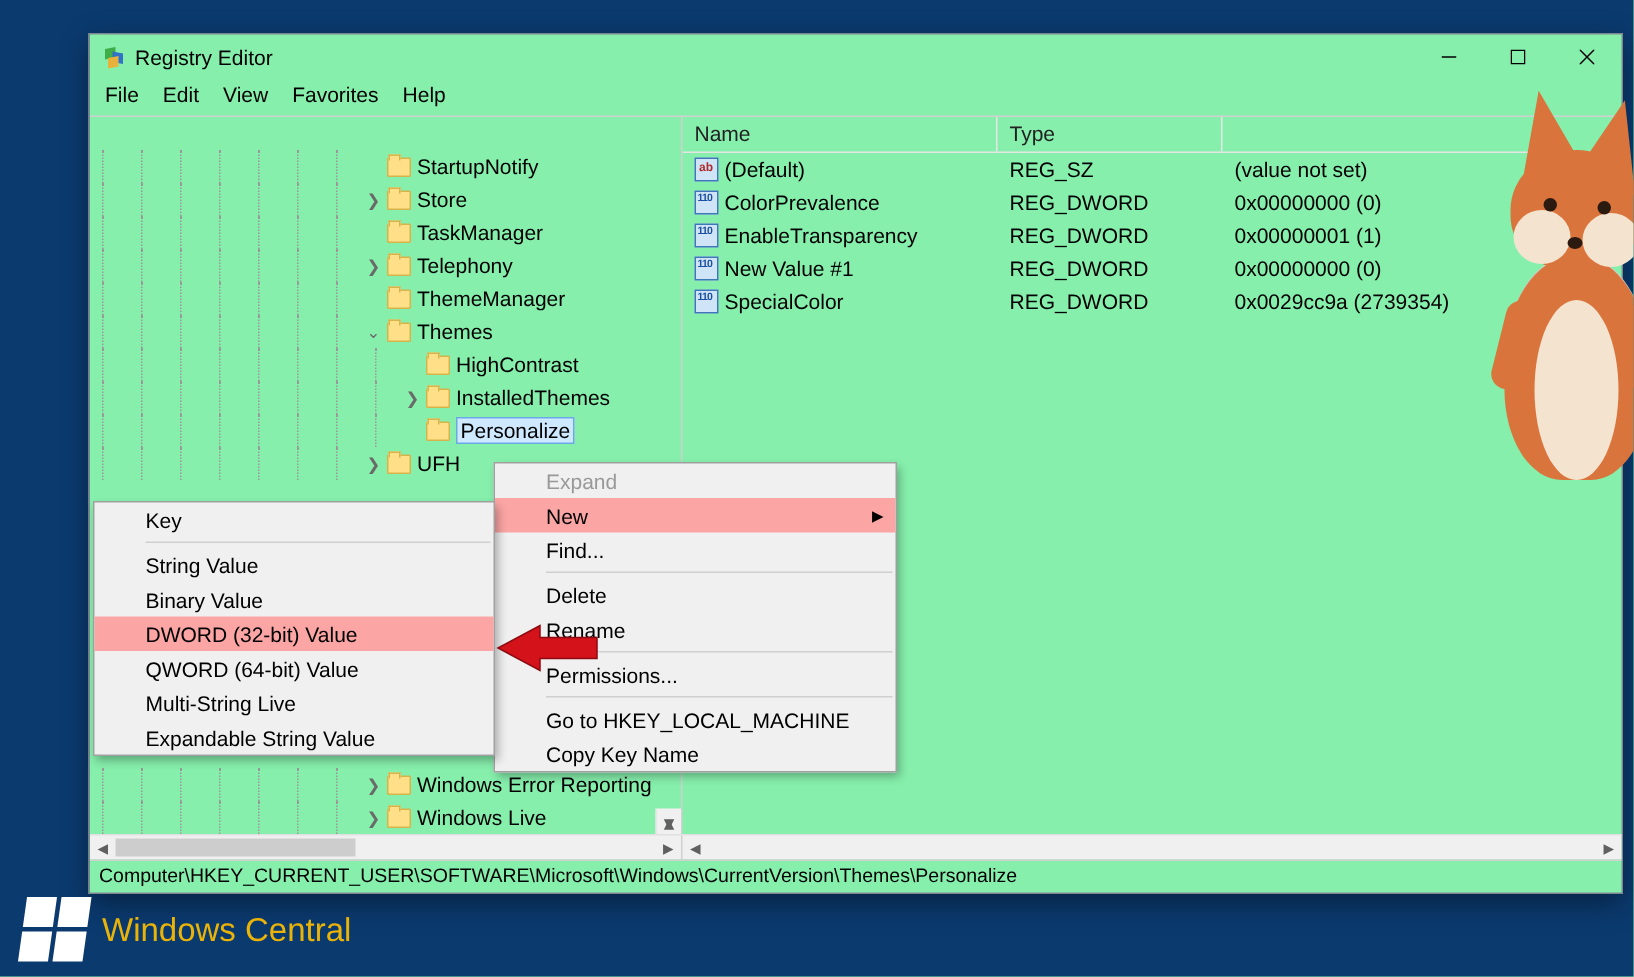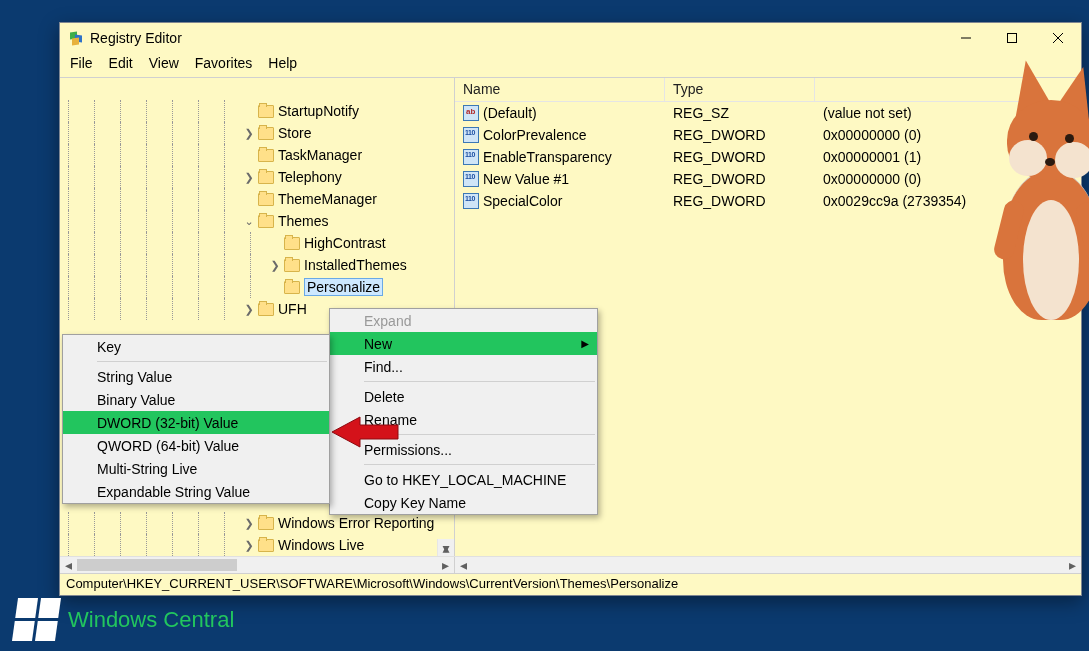--- a/index.html
+++ b/index.html
@@ -1,21 +1,21 @@
 <!DOCTYPE html>
 <html><head>
 <meta charset="utf-8">
 <style>
 * { margin: 0; padding: 0; box-sizing: border-box; font-family: "Segoe UI", Tahoma, sans-serif; font-size: 14px; }
 body { background: #0b3a6f; overflow: hidden; position: relative; width: 1089px; height: 651px; }
 
 .window {
   position: absolute;
   left: 59px; top: 22px; width: 1023px; height: 574px;
-  background: #fef9c3; border: 1px solid #7e8692;
+  background: #86efac; border: 1px solid #7e8692;
   box-shadow: 0 6px 18px rgba(0,0,0,.4);
   display: flex; flex-direction: column;
 }
 .titlebar { display: flex; align-items: center; height: 30px; padding: 0 0 0 8px; }
 .titlebar .title { margin-left: 6px; }
 .winbtns { margin-left: auto; display: flex; }
 .winbtn { width: 46px; height: 30px; display: flex; align-items: center; justify-content: center; }
 
 .menubar { display: flex; gap: 0; padding: 0 2px 4px 2px; }
 .menubar span { padding: 2px 8px; }
@@ -55,31 +55,31 @@
 .hscroll-left { width: 395px; border-right: 1px solid #d0d0d0; display:flex; }
 .hscroll-right { flex: 1; display:flex; }
 .hscroll-arrow { width: 17px; display:flex;align-items:center;justify-content:center;color:#606060; }
 .hscroll-track { flex:1; position:relative; }
 .hscroll-thumb { position:absolute; left:0; top:2px; bottom:2px; width:160px; background:#cdcdcd; }
 
 .statusbar { height: 22px; border-top: 1px solid #d0d0d0; padding: 2px 6px; font-size: 13px; }
 
 .context { position: absolute; background: #f0f0f0; border: 1px solid #a0a0a0; box-shadow: 2px 3px 6px rgba(0,0,0,.3); }
 .context .citem { height: 23px; display: flex; align-items: center; padding: 0 28px 0 34px; white-space: nowrap; position: relative; }
-.context .citem.hl { background: #22c55e; }
+.context .citem.hl { background: #fca5a5; }
 .context .citem.disabled { color: #999; }
 .context .sep { height: 1px; background: #d0d0d0; margin: 3px 2px 3px 34px; }
 .context .arrow-r { position: absolute; right: 8px; font-size: 10px; }
 
 .ctx-main { left: 329px; top: 308px; width: 269px; }
 .ctx-sub { left: 62px; top: 334px; width: 268px; }
 
 .red-arrow { position: absolute; left: 330px; top: 413px; }
 
-.branding { position: absolute; left: 15px; bottom: 10px; display: flex; align-items: center; gap: 10px; color: #22c55e; }
+.branding { position: absolute; left: 15px; bottom: 10px; display: flex; align-items: center; gap: 10px; color: #eab308; }
 .branding .logo { display: grid; grid-template-columns: 20px 20px; grid-template-rows: 20px 20px; gap: 3px; transform: skewX(-8deg); }
 .branding .logo div { background: #fff; }
 .branding .txt { font-size: 22px; font-weight: 300; }
 
 .fox { position: absolute; right: -40px; top: 60px; width: 130px; height: 300px; }
 .fox .ear { position:absolute; width:0;height:0;border-left:22px solid transparent;border-right:22px solid transparent;border-bottom:60px solid #d9743c; }
 .fox .ear.l{ left:10px; top:0; transform:rotate(-10deg);}
 .fox .ear.r{ left:55px; top:6px; transform:rotate(14deg);}
 .fox .head{ position:absolute; left:8px; top:40px; width:88px; height:80px; background:#d9743c; border-radius:50% 50% 45% 45%; }
 .fox .cheek{position:absolute; background:#f4e3cf; border-radius:50%;}

